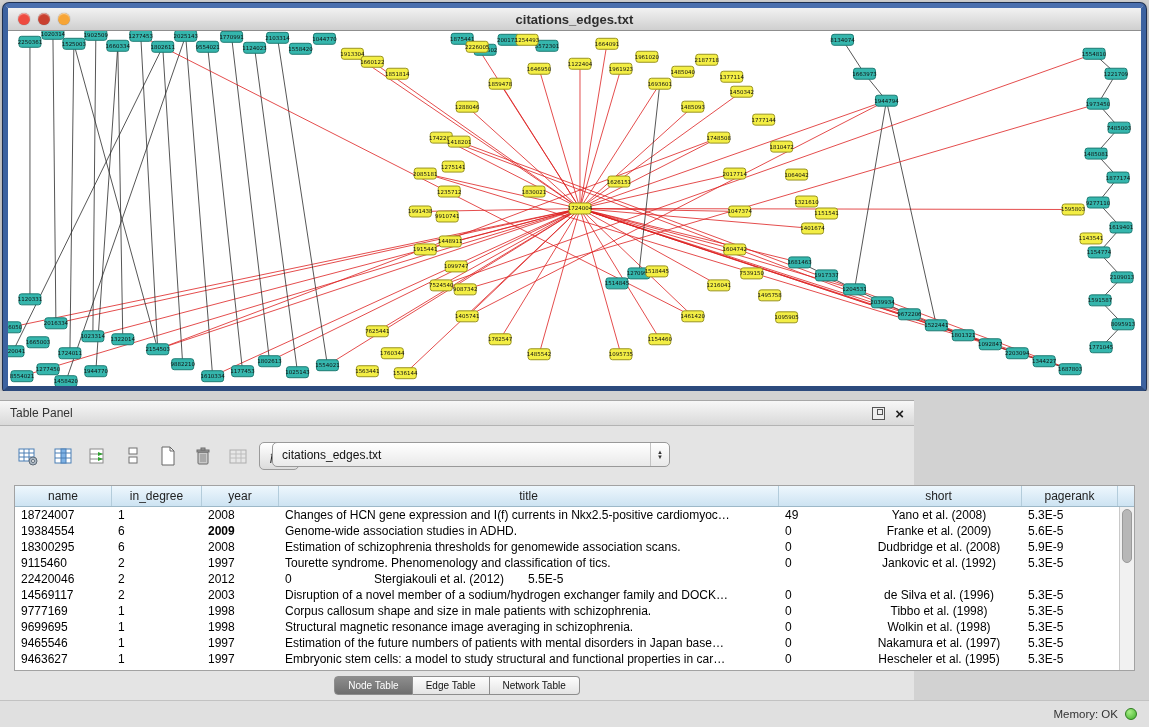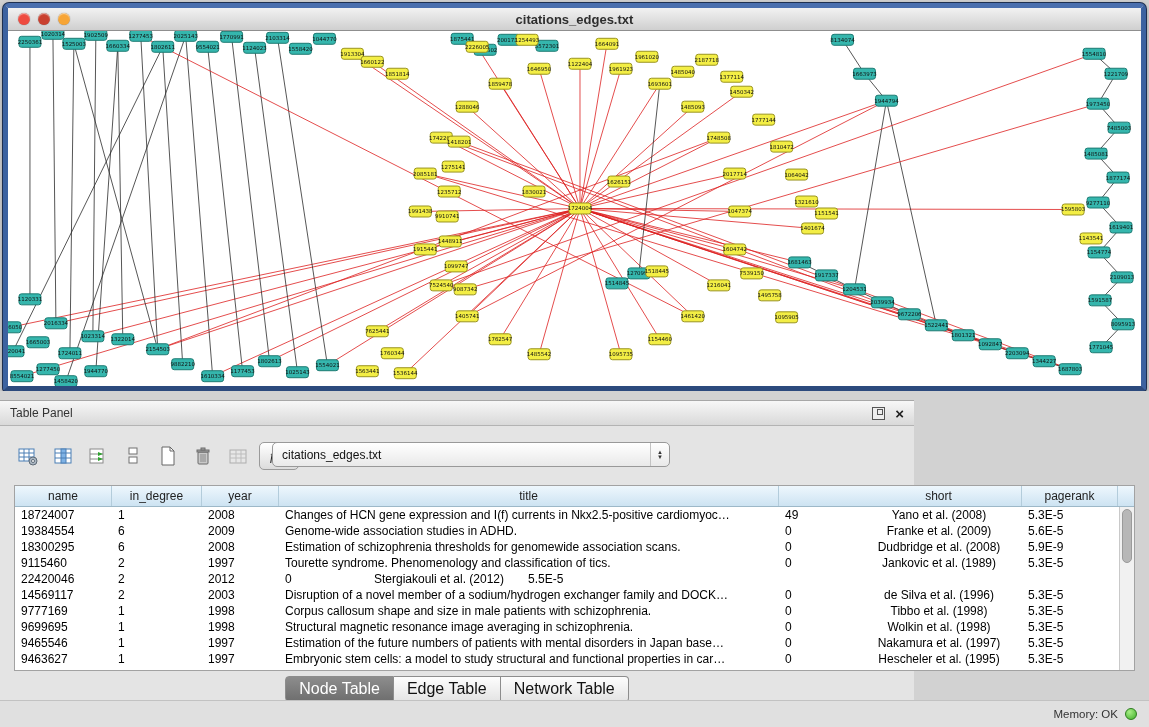--- a/index.html
+++ b/index.html
@@ -56,21 +56,21 @@
   .hfill{flex:1 1 auto;border-right:none;}
   .grid-body{position:absolute;left:0;top:21px;right:15px;bottom:0;overflow:hidden;}
   .trow{display:flex;height:16px;line-height:16px;background:#fff;}
   .tcell{box-sizing:border-box;font-size:12px;color:#000;padding-left:6px;white-space:nowrap;overflow:hidden;flex:0 0 auto;}
   .tcell.c5{text-align:center;padding-left:0;}
   .scrollbar{position:absolute;right:0;top:21px;bottom:0;width:15px;background:#f1f1f1;border-left:1px solid #c9c9c9;box-sizing:border-box;}
   .thumb{position:absolute;left:2px;top:2px;width:10px;height:54px;border-radius:5px;background:#b7b7b7;border:1px solid #9a9a9a;box-sizing:border-box;}
 
   
   .tabs{position:absolute;left:0;right:0;top:251px;display:flex;justify-content:center;}
-  .tab{font-size:16px;padding:3px 13px;border:1px solid #8d8d8d;border-left-width:0;background:linear-gradient(#fdfdfd,#e4e4e4);color:#111;}
+  .tab{font-size:10px;padding:3px 13px;border:1px solid #8d8d8d;border-left-width:0;background:linear-gradient(#fdfdfd,#e4e4e4);color:#111;}
   .tab:first-child{border-left-width:1px;border-radius:4px 0 0 4px;}
   .tab:last-child{border-radius:0 4px 4px 0;}
   .tab.sel{background:linear-gradient(#8d8d8d,#6e6e6e);color:#fff;}
 
   
   .statusbar{position:absolute;left:0;top:700px;width:1149px;height:27px;background:#e0e0e0;border-top:1px solid #c2c2c2;box-sizing:border-box;
     display:flex;align-items:center;justify-content:flex-end;padding-right:12px;gap:7px;}
   .mem-label{font-size:11.5px;color:#333;}
   .mem-dot{width:12px;height:12px;border-radius:50%;background:radial-gradient(circle at 35% 30%,#a8ef86,#3fae2a);border:1px solid #2d7d1e;box-sizing:border-box;}
 </style>
@@ -796,42 +796,42 @@
               <div class="tcell c1" style="width: 90px;">1</div>
               <div class="tcell c2" style="width: 77px;">2008</div>
               <div class="tcell c3" style="width: 500px;">Changes of HCN gene expression and I(f) currents in Nkx2.5-positive cardiomyoc…</div>
               <div class="tcell c4" style="width: 77px;">49</div>
               <div class="tcell c5" style="width: 166px;">Yano et al. (2008)</div>
               <div class="tcell c6" style="width: 96px;">5.3E-5</div>
             </div>
             <div class="trow">
               <div class="tcell c0" style="width: 97px;">19384554</div>
               <div class="tcell c1" style="width: 90px;">6</div>
-              <div class="tcell c2" style="width: 77px;">2009</div>
+              <div class="tcell c2" style="width: 77px; font-weight: bold;">2009</div>
               <div class="tcell c3" style="width: 500px;">Genome-wide association studies in ADHD.</div>
               <div class="tcell c4" style="width: 77px;">0</div>
               <div class="tcell c5" style="width: 166px;">Franke et al. (2009)</div>
               <div class="tcell c6" style="width: 96px;">5.6E-5</div>
             </div>
             <div class="trow">
               <div class="tcell c0" style="width: 97px;">18300295</div>
               <div class="tcell c1" style="width: 90px;">6</div>
               <div class="tcell c2" style="width: 77px;">2008</div>
               <div class="tcell c3" style="width: 500px;">Estimation of schizophrenia thresholds for genomewide association scans.</div>
               <div class="tcell c4" style="width: 77px;">0</div>
               <div class="tcell c5" style="width: 166px;">Dudbridge et al. (2008)</div>
               <div class="tcell c6" style="width: 96px;">5.9E-9</div>
             </div>
             <div class="trow">
               <div class="tcell c0" style="width: 97px;">9115460</div>
               <div class="tcell c1" style="width: 90px;">2</div>
               <div class="tcell c2" style="width: 77px;">1997</div>
               <div class="tcell c3" style="width: 500px;">Tourette syndrome. Phenomenology and classification of tics.</div>
               <div class="tcell c4" style="width: 77px;">0</div>
-              <div class="tcell c5" style="width: 166px;">Jankovic et al. (1989)</div>
+              <div class="tcell c5" style="width: 166px;">Jankovic et al. (1992)</div>
               <div class="tcell c6" style="width: 96px;">5.3E-5</div>
             </div>
             <div class="trow">
               <div class="tcell c0" style="width: 97px;">22420046</div>
               <div class="tcell c1" style="width: 90px;">2</div>
               <div class="tcell c2" style="width: 77px;">2012</div>
               <div class="tcell c4" style="width: 77px;">0</div>
               <div class="tcell c5" style="width: 166px;">Stergiakouli et al. (2012)</div>
               <div class="tcell c6" style="width: 96px;">5.5E-5</div>
             </div>

